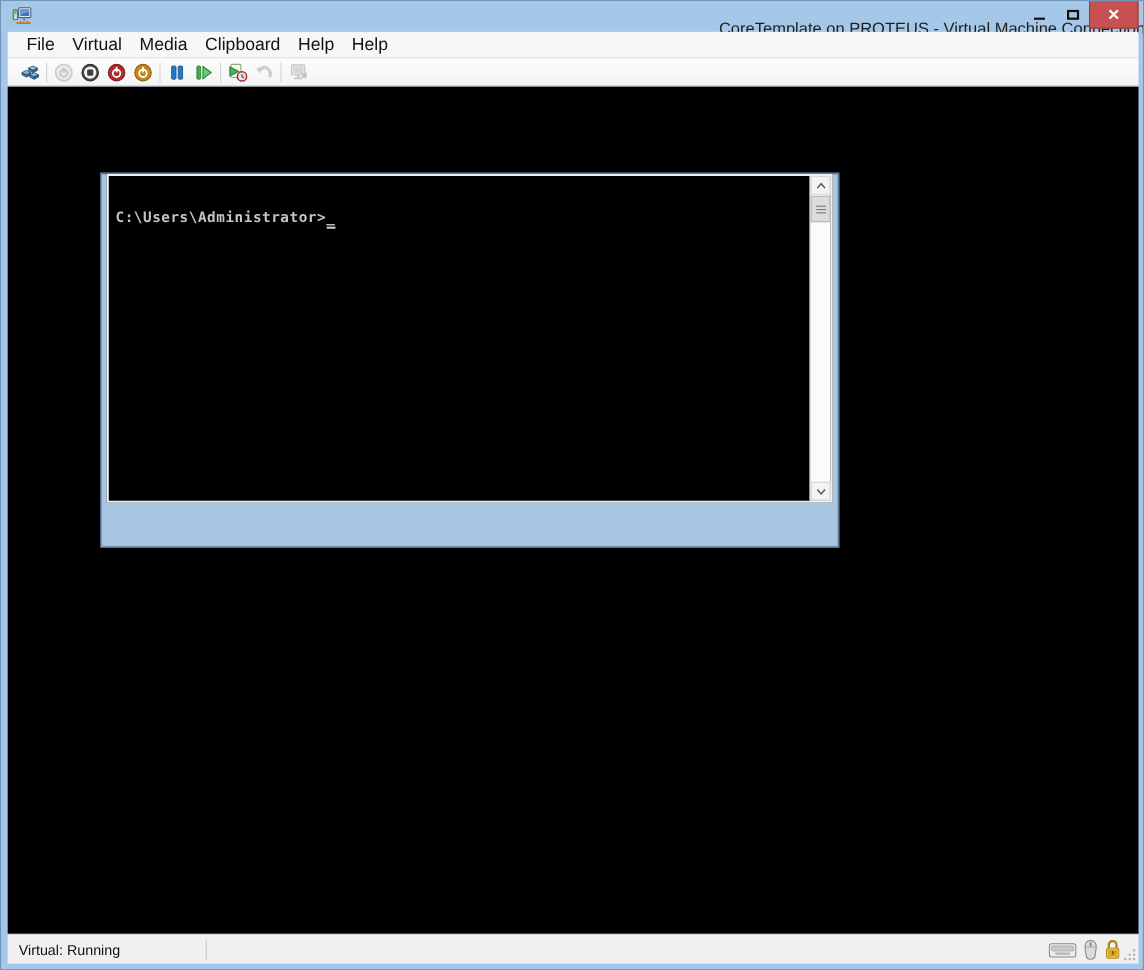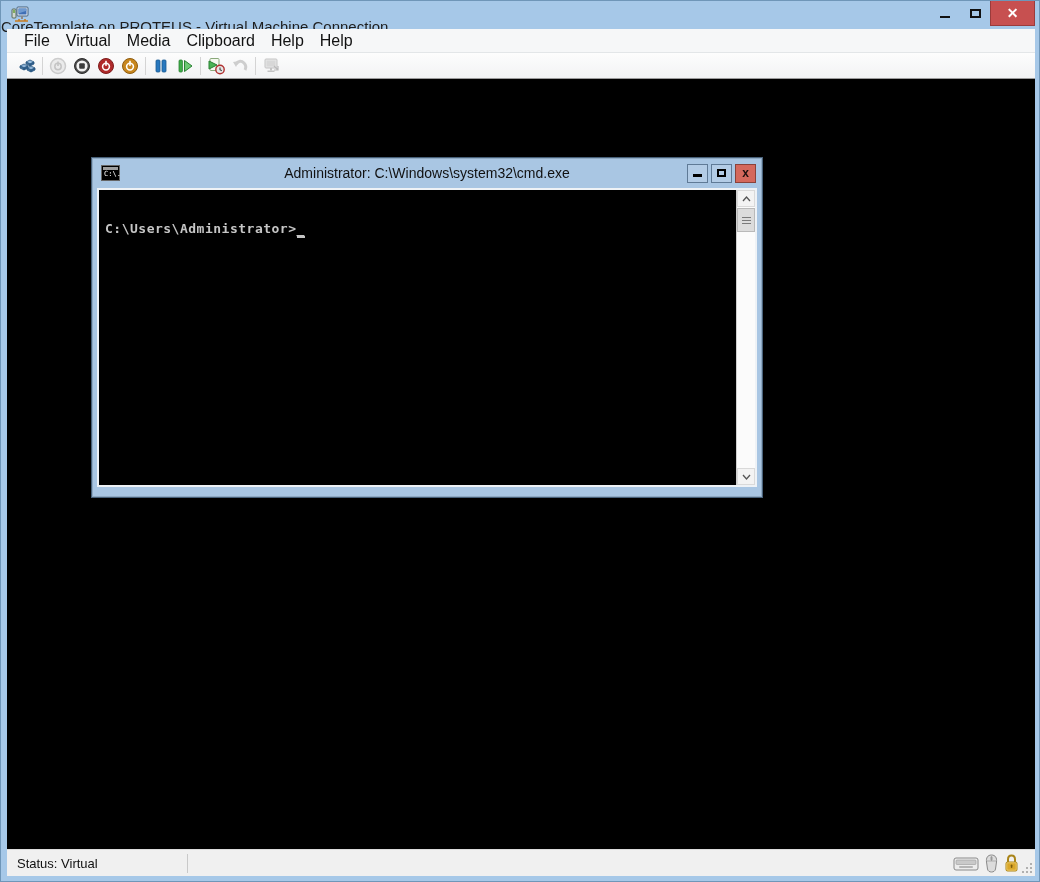--- a/index.html
+++ b/index.html
@@ -4,21 +4,21 @@
 <style>
   * { margin:0; padding:0; box-sizing:border-box; }
   html,body { width:1040px; height:882px; }
   body { font-family:"Liberation Sans", sans-serif; }
   .app { position:relative; width:1040px; height:882px; background:#a6c8e8; overflow:hidden; border:1px solid #6f96b8; }
 
   
   .titlebar { position:absolute; left:0; top:0; width:1040px; height:28px; background:#a6c8e8; }
   .titlebar .app-icon { position:absolute; left:9px; top:4px; width:20px; height:20px; }
   .titlebar .title { position:absolute; left:0; right:0; top:0; height:28px; line-height:28px;
-      text-align:left; font-size:15px; color:#1e1e1e;margin-top:12px; }
+      text-align:right; font-size:15px; color:#1e1e1e;margin-top:12px; }
   .win-controls { position:absolute; right:6px; top:0; height:26px; display:flex; align-items:flex-start; }
   .btn-min, .btn-max { width:30px; height:25px; display:flex; align-items:center; justify-content:center; cursor:default; }
   .min-glyph { width:10px; height:2px; background:#111; margin-top:6px; }
   .max-glyph { width:11px; height:9px; border:2px solid #111; background:transparent; }
   .btn-close { width:45px; height:25px; background:#c75050; border:1px solid #9a3b3b; border-top:none;
       display:flex; align-items:center; justify-content:center; color:#fff; font-size:14px; font-weight:bold; }
 
   
   .menubar { position:absolute; left:6px; top:28px; width:1028px; height:24px; background:#f6f7f8;
       border-bottom:1px solid #e3e6e8; display:flex; align-items:center; padding-left:9px; }
@@ -191,33 +191,20 @@
         <rect x="8" y="11" width="2" height="2.5" fill="#9a9a9a"></rect>
         <rect x="5.5" y="13.5" width="7" height="1.5" fill="#9a9a9a"></rect>
         <path d="M12 9l4 4m0-4v4h-4" stroke="#8a8a8a" stroke-width="1.2" fill="none"></path>
       </svg>
     </span>
   </div>
 
   <div class="vm">
 
     <div class="cmd">
-      <div class="cmd-titlebar">
-        <span class="cmd-icon"></span>
-        <span class="cmd-title">Administrator: C:\Windows\system32\cmd.exe</span>
-        <span class="cmd-btns">
-          <span class="cbtn">
-              <span class="dash"></span>
-            </span>
-          <span class="cbtn">
-              <span class="sq"></span>
-            </span>
-          <span class="cbtn cbtn-close">x</span>
-        </span>
-      </div>
       <div class="cmd-body">
         <div class="console">
           <div class="prompt-line"><span>C:\Users\Administrator&gt;</span><span class="cursor">_</span></div>
         </div>
         <div class="scrollbar">
           <span class="sb-btn">
             <svg width="9" height="6" viewBox="0 0 9 6">
                 <path d="M1 5l3.5-4L8 5" fill="none" stroke="#555" stroke-width="1.3"></path>
               </svg>
           </span>
@@ -231,21 +218,21 @@
             <svg width="9" height="6" viewBox="0 0 9 6">
                 <path d="M1 1l3.5 4L8 1" fill="none" stroke="#555" stroke-width="1.3"></path>
               </svg>
           </span>
         </div>
       </div>
     </div>
   </div>
 
   <div class="statusbar">
-    <span class="status-text">Status: Virtual</span>
+    <span class="status-text">Virtual: Running</span>
     <span class="status-sep"></span>
     <span class="status-icons">
       <svg width="26" height="17" viewBox="0 0 26 17">
         <rect x="1" y="3" width="24" height="12" rx="2" fill="#ececec" stroke="#8a8a8a"></rect>
         <rect x="3" y="5" width="20" height="4.5" rx="1" fill="#c9c9c9" stroke="#9a9a9a" stroke-width=".6"></rect>
         <rect x="6" y="11" width="14" height="2" rx="1" fill="#b5b5b5"></rect>
       </svg>
       <svg width="15" height="19" viewBox="0 0 15 19">
         <path d="M7.5 1C3.5 1 2 4 2.5 8l1 7c.3 2 2 3 4 3s3.7-1 4-3l1-7C13 4 11.5 1 7.5 1z" fill="#dcdcdc" stroke="#8a8a8a"></path>
         <rect x="6.5" y="2.5" width="2" height="4" rx="1" fill="#9a9a9a"></rect>

